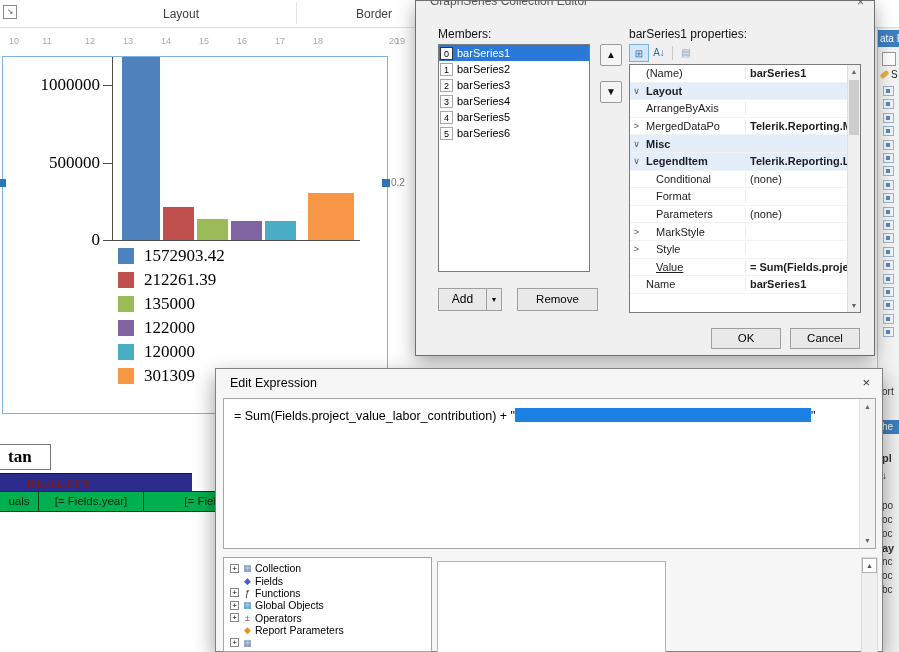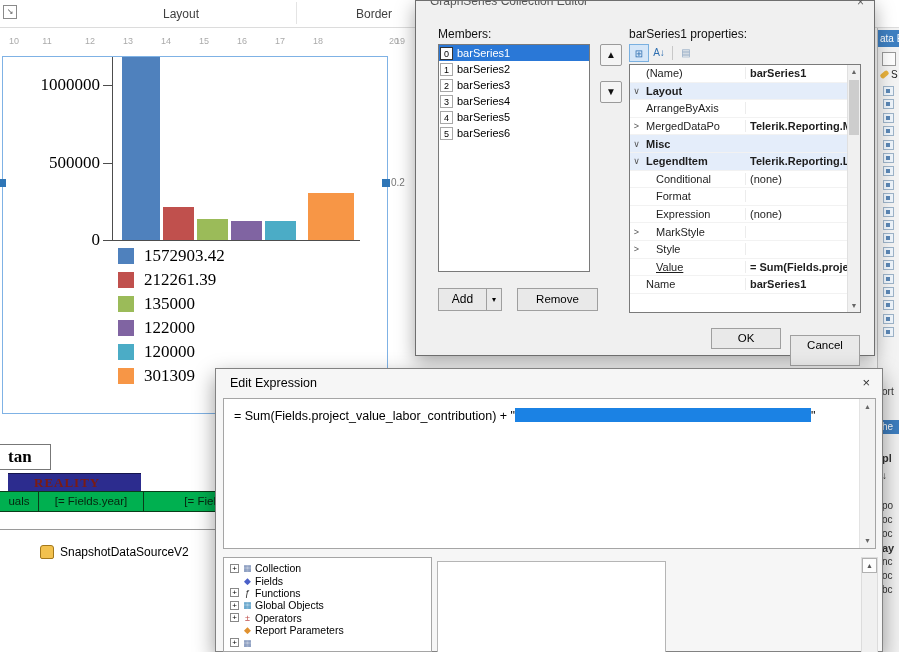--- a/index.html
+++ b/index.html
@@ -23,21 +23,21 @@
   .axis-line-h{position:absolute;left:104px;top:240px;width:256px;height:1px;background:#4d4d4d;}
   .axis-label{position:absolute;left:30px;width:70px;text-align:right;font-family:"Liberation Serif",serif;font-size:17px;color:#000;}
   .axis-tick{position:absolute;left:103px;width:10px;height:1px;background:#4d4d4d;}
   .bar{position:absolute;}
   .legend-row{position:absolute;left:118px;height:20px;}
   .legend-sq{position:absolute;left:0;top:2px;width:16px;height:16px;display:block;}
   .legend-val{position:absolute;left:26px;top:0;font-family:"Liberation Serif",serif;font-size:17px;white-space:nowrap;}
   
   .country-cell{position:absolute;left:-4px;top:444px;width:53px;height:24px;background:#fff;border:1px solid #777;}
   .country-text{position:absolute;left:11px;top:2px;font-family:"Liberation Serif",serif;font-weight:bold;font-size:17px;}
-  .tbl-header{position:absolute;left:8px;top:473px;width:133px;height:17px;background:#2c2c8e;border-top:1px solid #15154d;border-bottom:1px solid #15154d;}
+  .tbl-header{position:absolute;left:0;top:473px;width:192px;height:17px;background:#2c2c8e;border-top:1px solid #15154d;border-bottom:1px solid #15154d;}
   .tbl-header span{position:absolute;left:26px;top:1px;font-family:"Liberation Serif",serif;font-size:13px;font-weight:bold;letter-spacing:1px;color:#7c1b12;}
   .tbl-green{position:absolute;left:0;top:491px;width:216px;height:21px;background:#00b050;border-top:1px solid #0a3d1a;border-bottom:1px solid #0a3d1a;display:flex;box-sizing:border-box;}
   .gcell{border-right:1px solid #0a3d1a;font-family:Liberation Sans, sans-serif;font-size:11.5px;color:#06240e;text-align:center;line-height:19px;overflow:hidden;white-space:nowrap;}
   .gcell.c0{width:38px;} .gcell.c1{width:104px;} .gcell.c2{flex:1;border-right:none;text-align:right;padding-left:4px;}
   
   .tray{position:absolute;left:0;top:529px;width:219px;height:123px;background:#fff;border-top:1px solid #9a9a9a;border-right:1px solid #9a9a9a;box-sizing:border-box;}
   .ds-item{position:absolute;left:40px;top:15px;display:flex;align-items:center;}
   .ds-icon{width:12px;height:12px;background:#f2c14e;border:1px solid #a3781c;border-radius:3px 3px 2px 2px;margin-right:6px;}
   .ds-label{font-size:12px;}
   
@@ -82,21 +82,21 @@
   .pg-row.cat .pg-name{font-weight:bold;border-right:none;}
   .pg-sb{position:absolute;right:0;top:0;width:13px;bottom:0;background:#f0f0f0;border-left:1px solid #e0e0e0;box-sizing:border-box;}
   .sb-btn{position:absolute;left:0;width:12px;height:13px;font-size:7px;text-align:center;line-height:13px;color:#666;}
   .sb-thumb{position:absolute;left:1px;top:15px;width:10px;height:55px;background:#cdcdcd;}
   .splitbtn{position:absolute;left:22px;top:287px;width:64px;height:23px;background:#e9e9e9;border:1px solid #9f9f9f;display:flex;box-sizing:border-box;}
   .sb-main{flex:1;font-size:12px;text-align:center;line-height:21px;}
   .sb-arrow{width:15px;border-left:1px solid #9f9f9f;font-size:8px;text-align:center;line-height:21px;box-sizing:border-box;}
   .btn{position:absolute;background:#e9e9e9;border:1px solid #9f9f9f;font-size:11.5px;text-align:center;box-sizing:border-box;font-family:inherit;}
   .btn.remove{left:101px;top:287px;width:81px;height:23px;line-height:21px;}
   .btn.ok{left:295px;top:327px;width:70px;height:21px;line-height:19px;}
-  .btn.cancel{left:374px;top:327px;width:70px;height:31px;line-height:19px;margin-top:7px;}
+  .btn.cancel{left:374px;top:327px;width:70px;height:21px;line-height:19px;}
   
   .eed{position:absolute;left:215px;top:368px;width:668px;height:284px;background:#f6f6f6;border:1px solid #828282;box-shadow:0 8px 20px rgba(0,0,0,.4);box-sizing:border-box;z-index:6;}
   .eed-title{position:absolute;left:14px;top:7px;font-size:12.5px;color:#000;}
   .eed-close{position:absolute;right:12px;top:6px;font-size:13px;color:#333;}
   .exprbox{position:absolute;left:7px;top:29px;width:653px;height:151px;background:#fff;border:1px solid #a5a5a5;box-sizing:border-box;}
   .expr-line{position:absolute;left:10px;top:7px;font-size:12.5px;white-space:pre;}
   .expr-sel{display:inline-block;width:296px;height:14px;background:#1b82e4;transform:translateY(2px);}
   .ebox-sb{position:absolute;right:0;top:0;width:16px;bottom:0;background:#f2f2f2;border-left:1px solid #e3e3e3;box-sizing:border-box;}
   .ebox-sb .sb-btn{width:15px;}
   .tree{position:absolute;left:7px;top:188px;width:209px;height:95px;background:#fff;border:1px solid #a5a5a5;box-sizing:border-box;padding-top:4px;overflow:hidden;}
@@ -186,26 +186,20 @@
     </div>
     <div class="tbl-header">
       <span>REALITY</span>
     </div>
     <div class="tbl-green">
       <div class="gcell c0">uals</div>
       <div class="gcell c1">[= Fields.year]</div>
       <div class="gcell c2">[= Fiel</div>
     </div>
 
-    <div class="tray">
-      <div class="ds-item">
-        <span class="ds-icon"></span>
-        <span class="ds-label">SnapshotDataSourceV2</span>
-      </div>
-    </div>
   </div>
 
   <div class="rs">
     <div class="rs-header">ata E</div>
     <div class="rs-toprow"></div>
     <div class="rs-keyrow">
       <span class="rs-key"></span>
       <span class="rs-keylabel">S</span>
     </div>
   <div class="rs-ico" style="top: 58px;"></div>
@@ -319,21 +313,21 @@
             <span class="pg-name" style="padding-left: 13px;">Conditional</span>
             <span class="pg-val">(none)</span>
           </div>
           <div class="pg-row">
             <span class="pg-gut"></span>
             <span class="pg-name" style="padding-left: 13px;">Format</span>
             <span class="pg-val"></span>
           </div>
           <div class="pg-row">
             <span class="pg-gut"></span>
-            <span class="pg-name" style="padding-left: 13px;">Expression</span>
+            <span class="pg-name" style="padding-left: 13px;">Parameters</span>
             <span class="pg-val">(none)</span>
           </div>
           <div class="pg-row">
             <span class="pg-gut">&gt;</span>
             <span class="pg-name" style="padding-left: 13px;">MarkStyle</span>
             <span class="pg-val"></span>
           </div>
           <div class="pg-row">
             <span class="pg-gut">&gt;</span>
             <span class="pg-name" style="padding-left: 13px;">Style</span>

